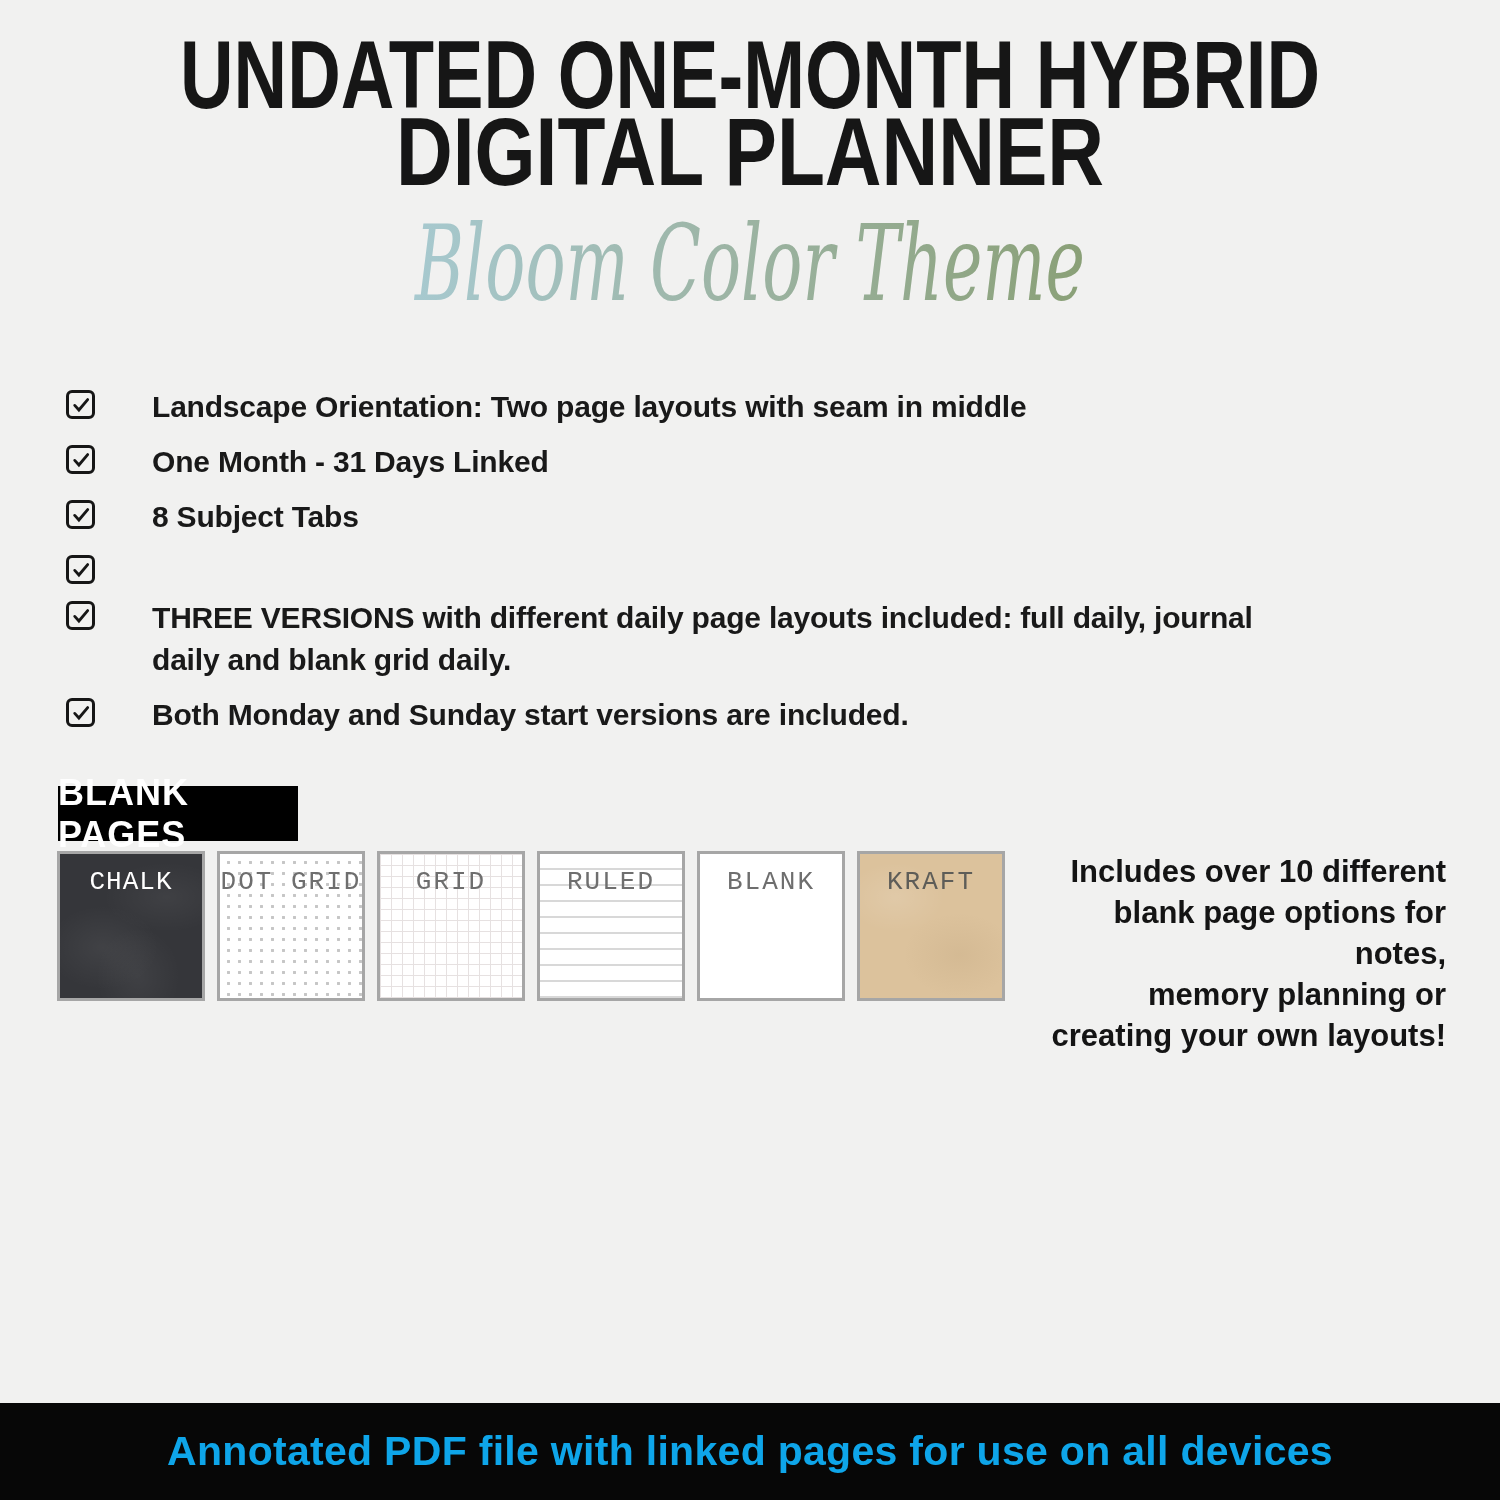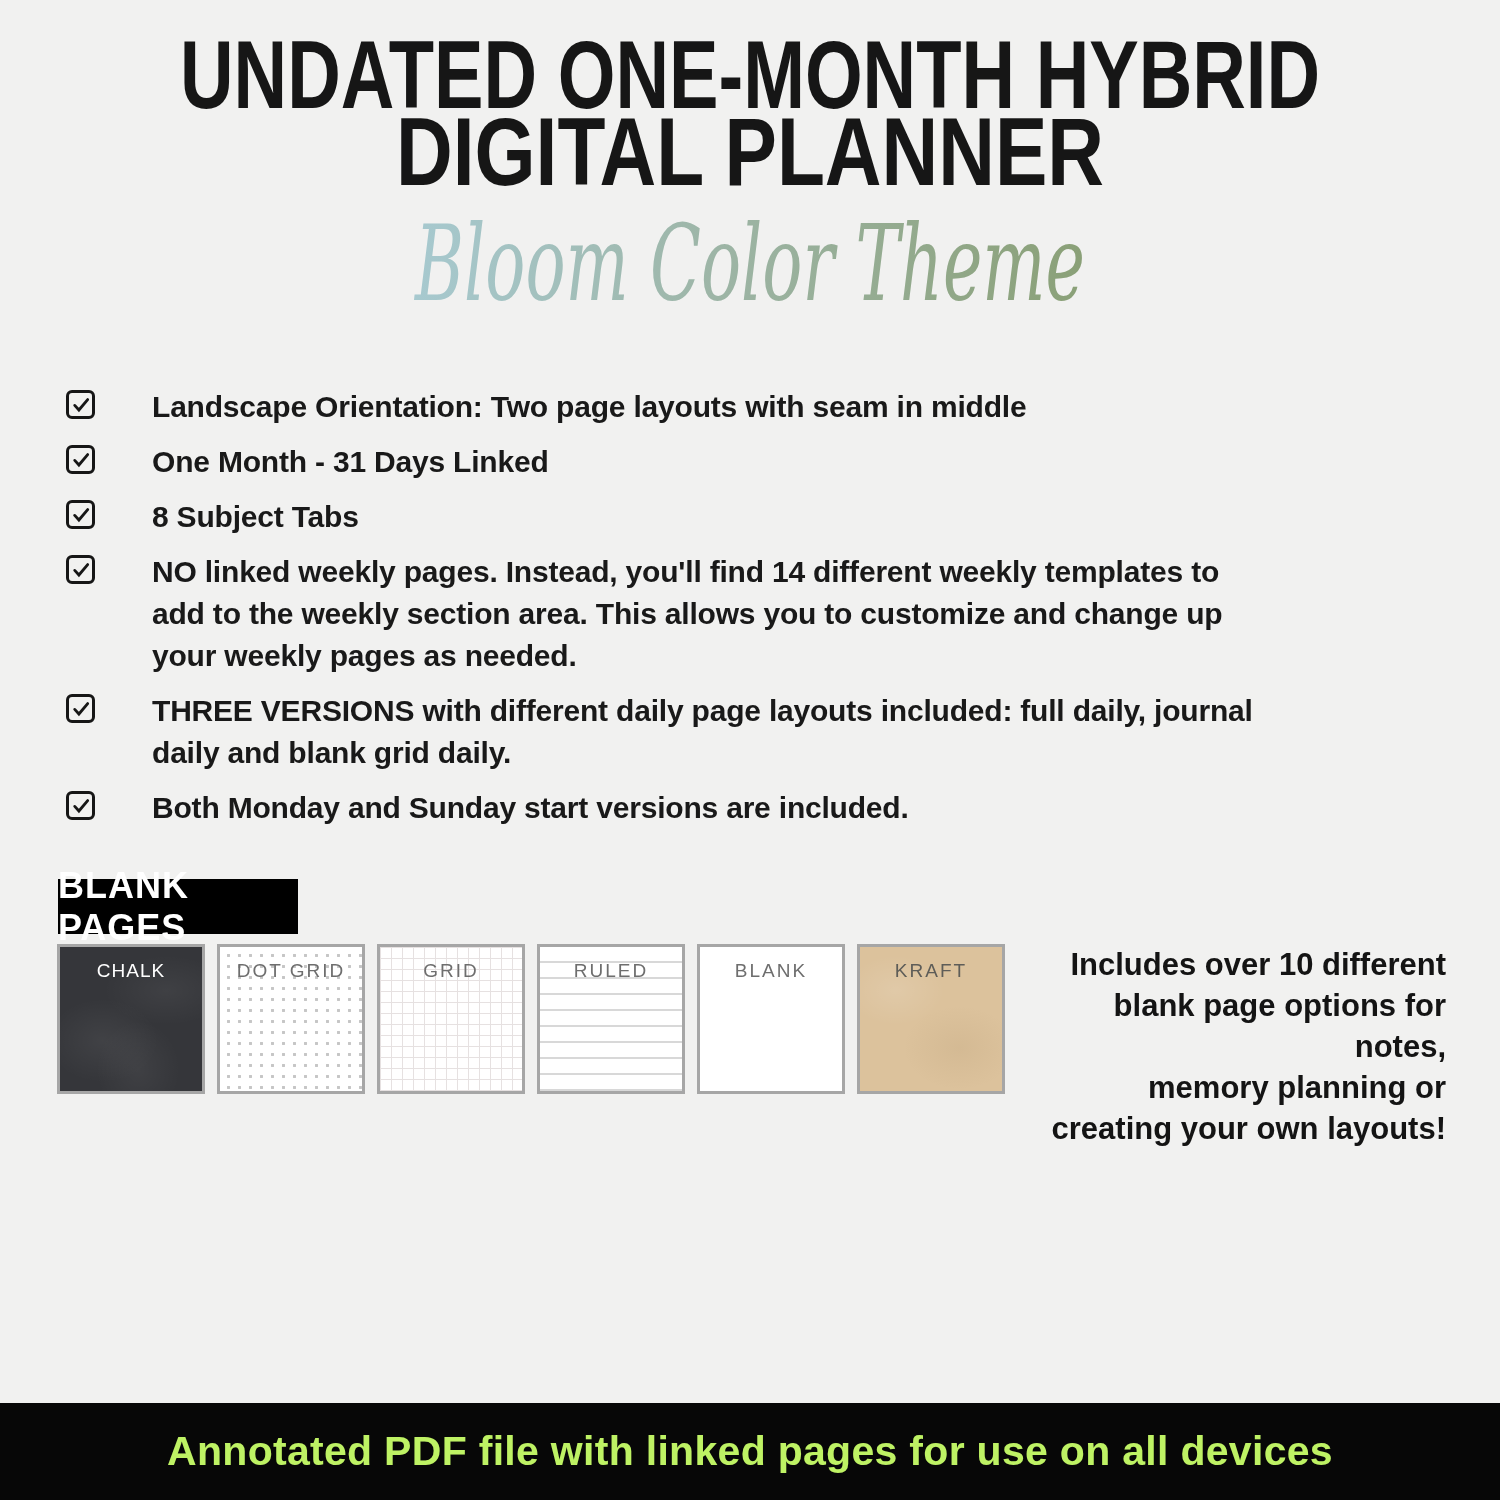--- a/index.html
+++ b/index.html
@@ -98,23 +98,24 @@
     width: 148px;
     height: 150px;
     box-sizing: border-box;
     border: 3px solid #a6a6a6;
     display: flex;
     justify-content: center;
     align-items: flex-start;
     padding-top: 13px;
   }
   .thumb-label {
-    font-size: 19px;
+    font-size: 26px;
     color: #6e6e6e;
     letter-spacing: 2px;
+    font-family: Liberation Mono, monospace;
   }
   .thumb.chalk {
     background-color: #35363a;
     background-image:
       radial-gradient(ellipse 80px 60px at 30% 65%, rgba(255,255,255,0.06), transparent 70%),
       radial-gradient(ellipse 90px 50px at 75% 30%, rgba(255,255,255,0.05), transparent 70%),
       radial-gradient(ellipse 60px 70px at 55% 85%, rgba(255,255,255,0.05), transparent 70%);
   }
   .thumb.chalk .thumb-label { color: #ffffff; letter-spacing: 1px; }
   .thumb.grid {
@@ -159,21 +160,21 @@
     left: 0;
     bottom: 0;
     width: 100%;
     height: 97px;
     background: #070707;
     display: flex;
     align-items: center;
     justify-content: center;
   }
   .footer-text {
-    color: #bef264;
+    color: #0ea5e9;
     font-size: 41px;
     font-weight: bold;
     letter-spacing: 0.3px;
   }
 </style>
 </head>
 <body>
 
 <div class="canvas">
 
@@ -217,23 +218,20 @@
           </svg>
       </span>
       <span class="feature-text">8 Subject Tabs</span>
     </li>
     <li class="feature">
       <span class="cb">
         <svg viewBox="0 0 24 24">
             <path d="M4.5 12.5l5 5.5L20 5.5" fill="none" stroke="#161616" stroke-width="3.4" stroke-linecap="round"></path>
           </svg>
       </span>
-      <span class="feature-text">NO linked weekly pages. Instead, you'll find 14 different weekly templates to
-add to the weekly section area. This allows you to customize and change up
-your weekly pages as needed.</span>
     </li>
     <li class="feature">
       <span class="cb">
         <svg viewBox="0 0 24 24">
             <path d="M4.5 12.5l5 5.5L20 5.5" fill="none" stroke="#161616" stroke-width="3.4" stroke-linecap="round"></path>
           </svg>
       </span>
       <span class="feature-text">THREE VERSIONS with different daily page layouts included: full daily, journal
 daily and blank grid daily.</span>
     </li>

